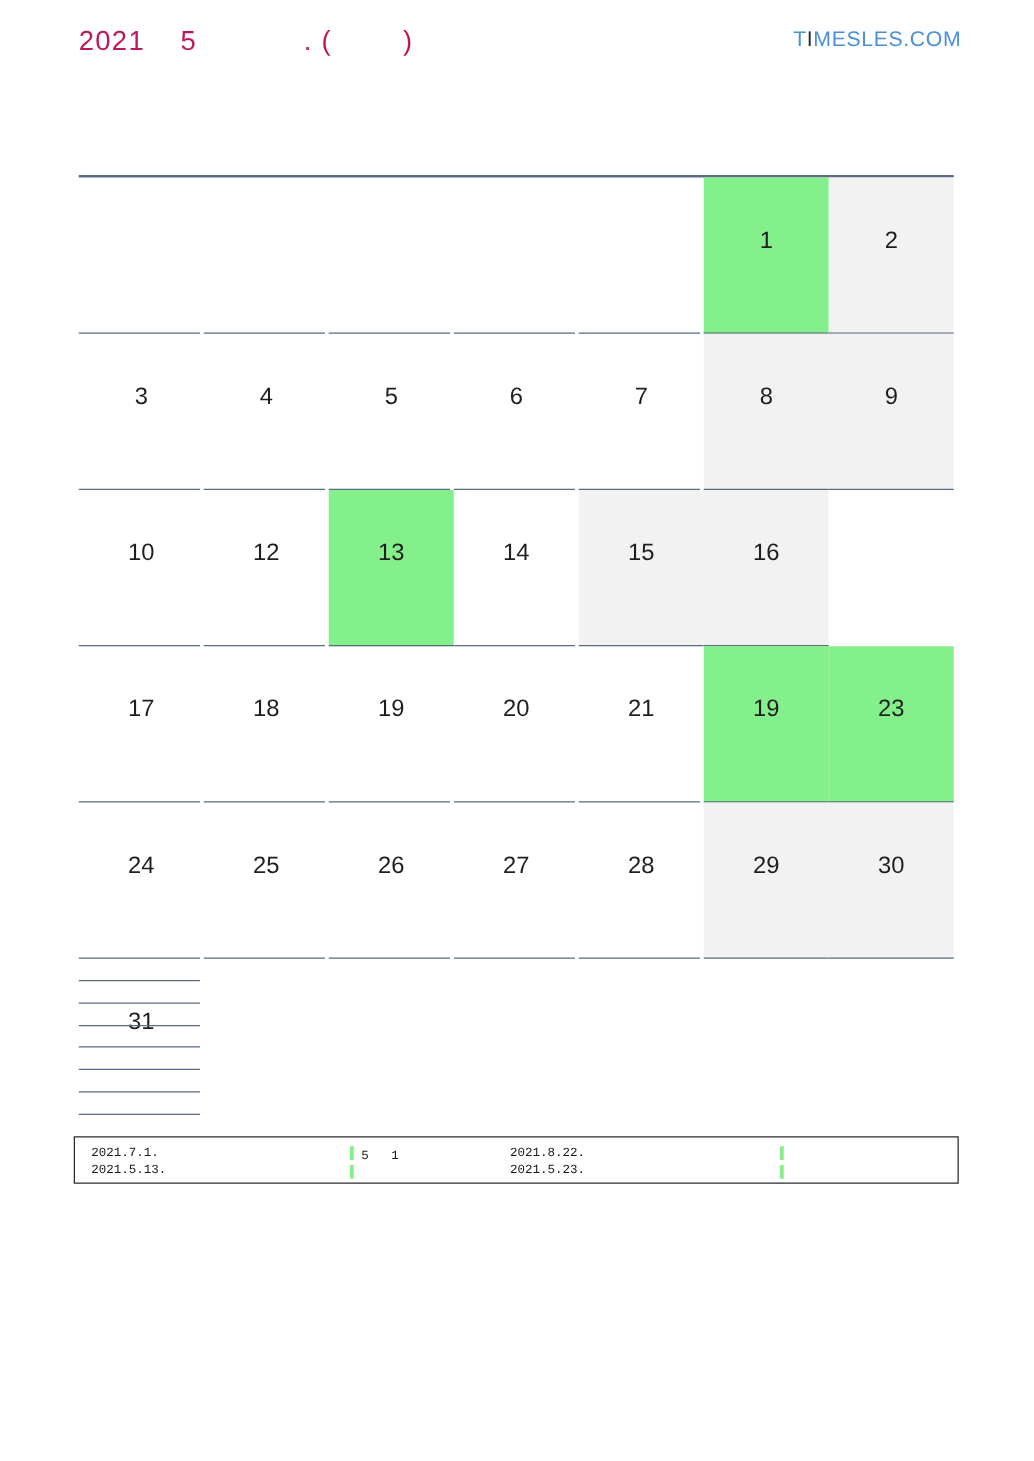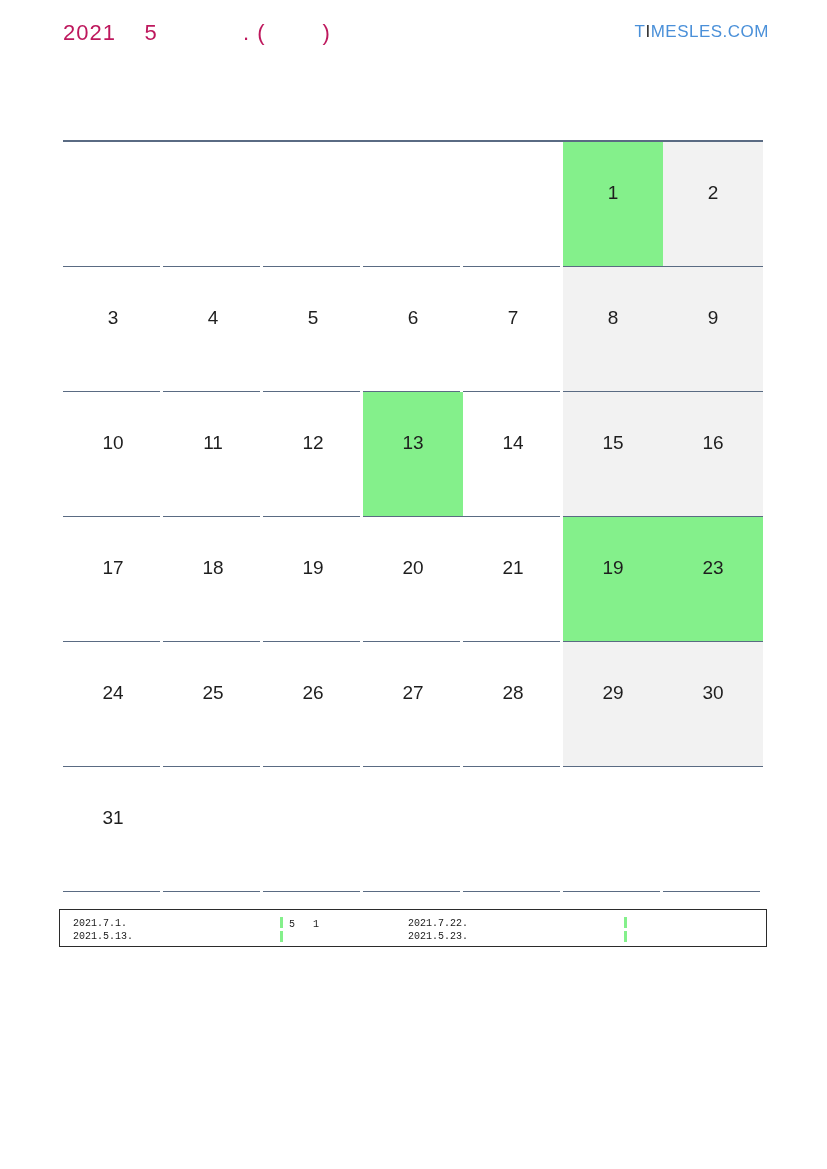--- a/index.html
+++ b/index.html
@@ -67,20 +67,21 @@
     width: 700px;
   }
   .week {
     display: flex;
     width: 700px;
     height: 125px;
     position: relative;
   }
   .week.last {
     height: 125px;
+    flex-direction: column;
   }
   .cell {
     width: 100px;
     height: 125px;
     box-sizing: border-box;
     position: relative;
   }
   .cell .rule {
     position: absolute;
     left: 0;
@@ -230,24 +231,20 @@
           <span class="rule"></span>
         </div>
     </div>
 
     <div class="week">
       <div class="cell">
           <span class="num">10</span>
           <span class="rule"></span>
         </div>
       <div class="cell">
-          <span class="num">11</span>
-          <span class="rule"></span>
-        </div>
-      <div class="cell">
           <span class="num">12</span>
           <span class="rule"></span>
         </div>
       <div class="cell holiday">
           <span class="num">13</span>
           <span class="rule"></span>
         </div>
       <div class="cell">
           <span class="num">14</span>
           <span class="rule"></span>
@@ -353,21 +350,21 @@
   <div class="legend">
     <div class="legend-col lc1">
       <div class="line">2021.7.1.</div>
       <div class="line">2021.5.13.</div>
     </div>
     <div class="legend-col lc2">
       <div class="sw-line"><span class="swatch"></span><span class="legend-text">5</span><span class="legend-text" style="margin-left:18px;">1</span></div>
       <div class="sw-line"><span class="swatch"></span><span class="legend-text"></span></div>
     </div>
     <div class="legend-col lc3">
-      <div class="line">2021.7.22.</div>
+      <div class="line">2021.8.22.</div>
       <div class="line">2021.5.23.</div>
     </div>
     <div class="legend-col lc4">
       <div class="sw-line"><span class="swatch"></span><span class="legend-text"></span></div>
       <div class="sw-line"><span class="swatch"></span><span class="legend-text"></span></div>
     </div>
   </div>
 
 </div>
 

